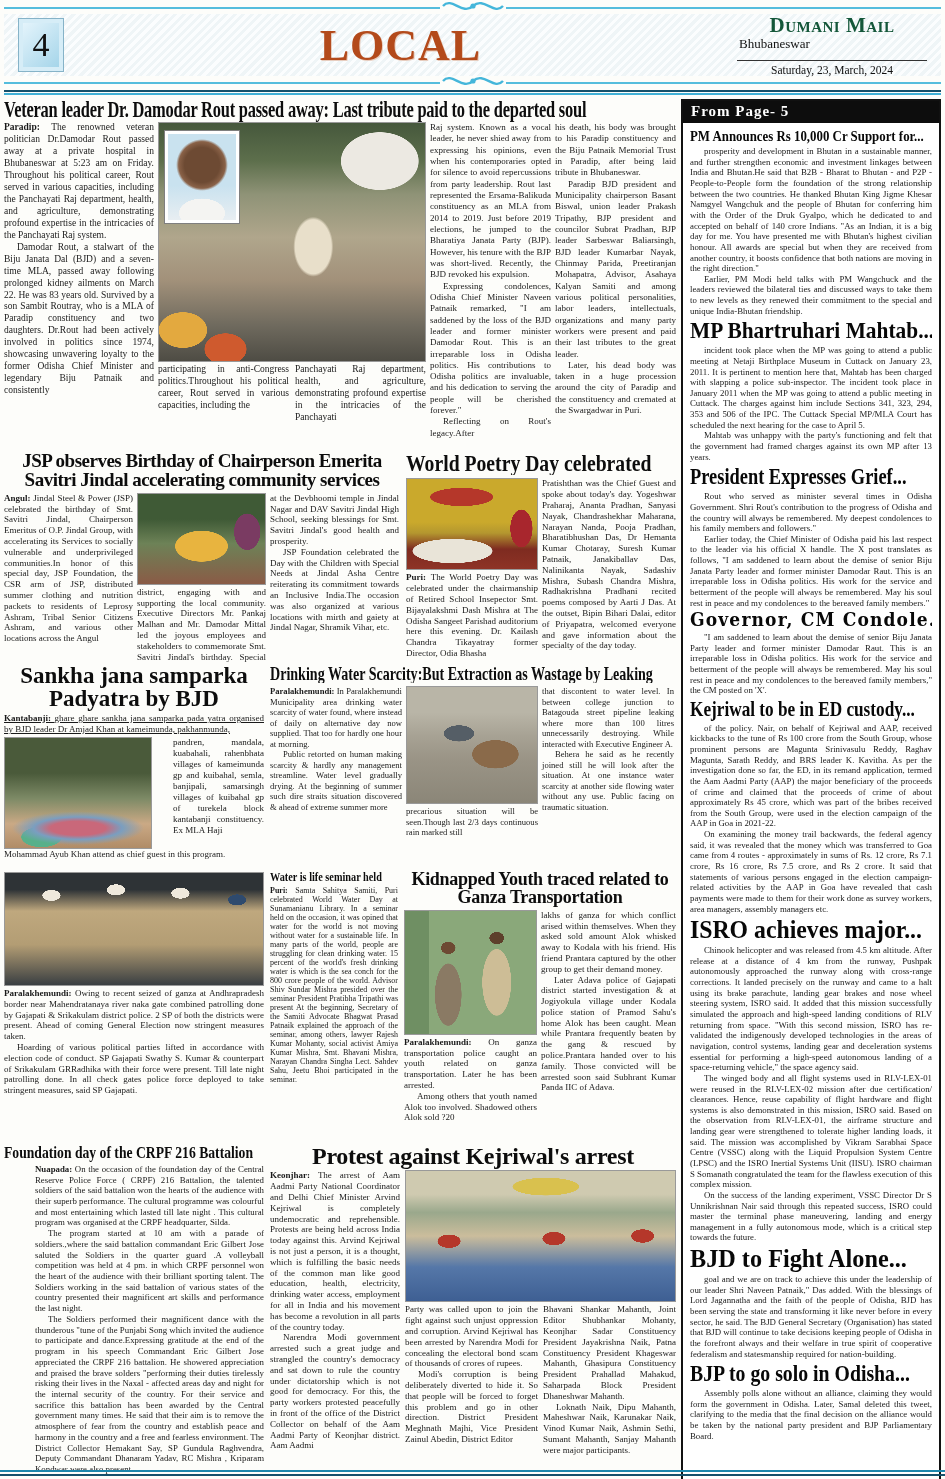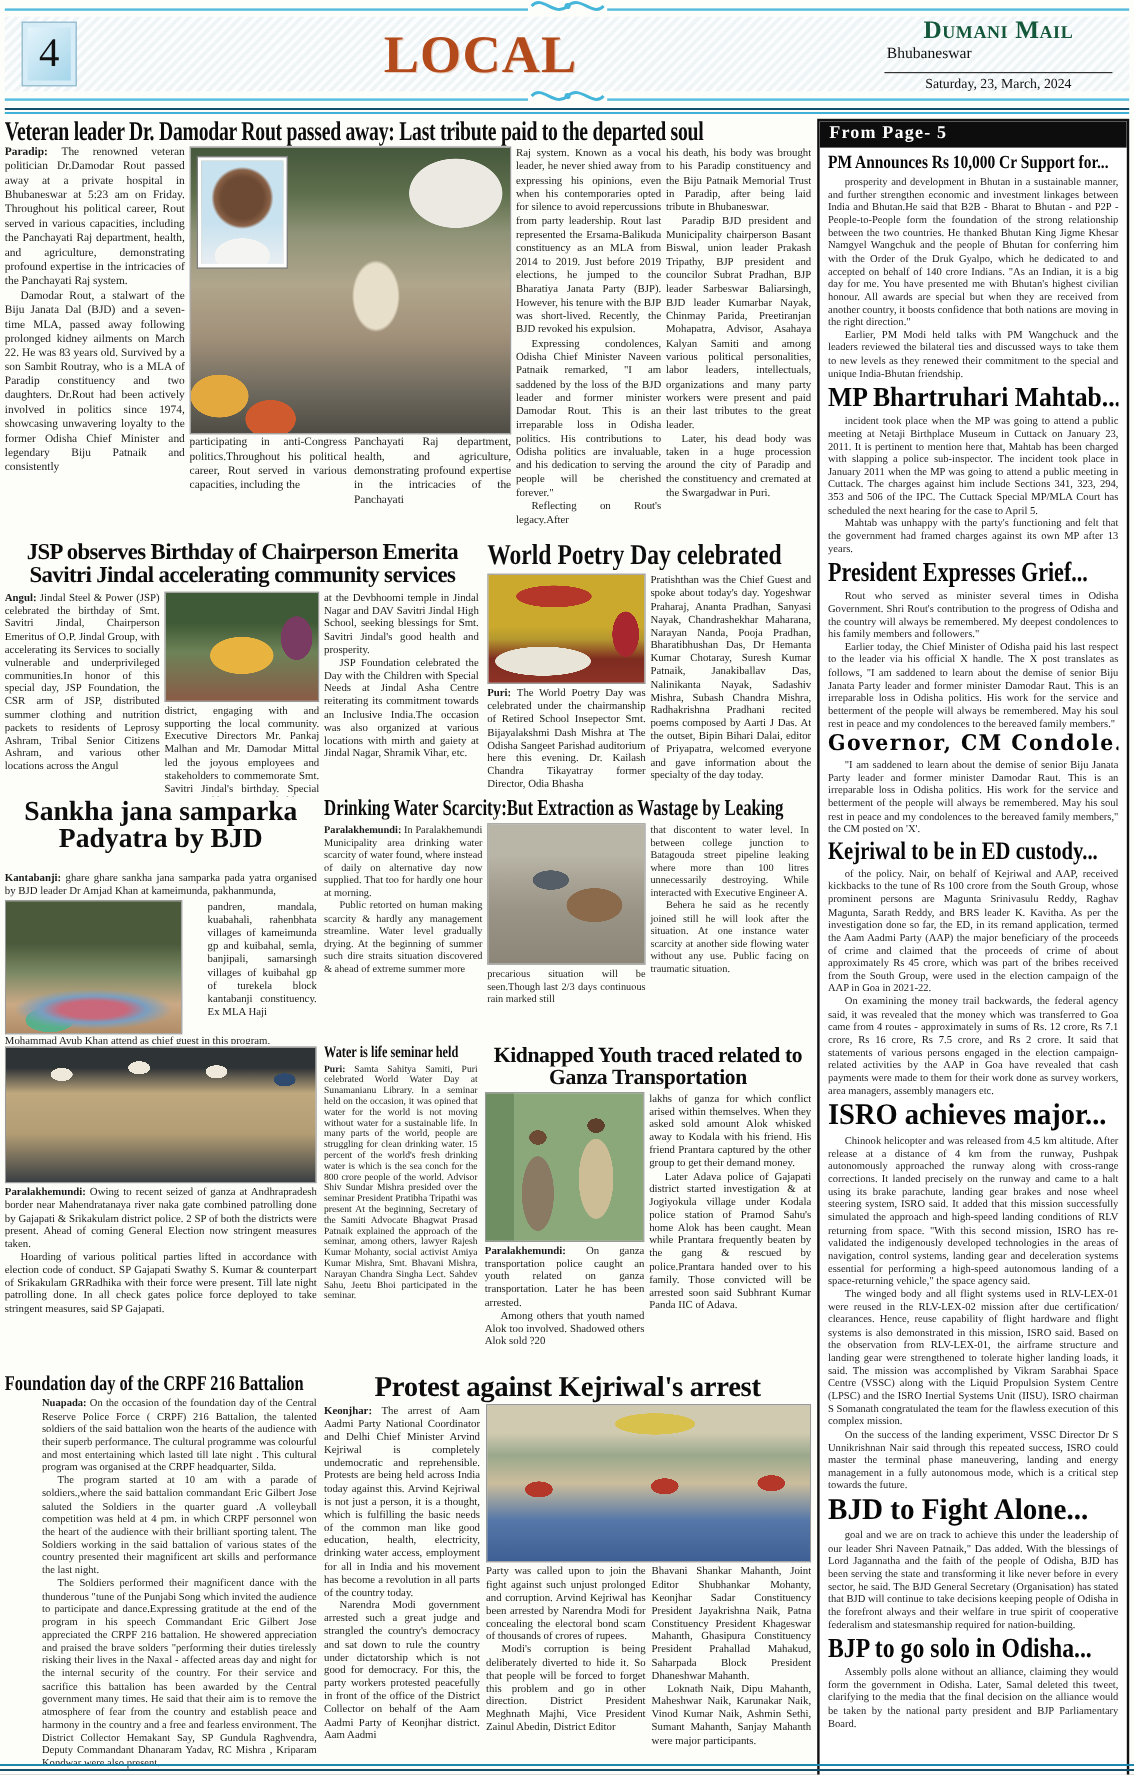--- a/index.html
+++ b/index.html
@@ -267,21 +267,21 @@
             <div class="col-r bd">
                 <p>Pratishthan was the Chief Guest and spoke about today's day. Yogeshwar Praharaj, Ananta Pradhan, Sanyasi Nayak, Chandrashekhar Maharana, Narayan Nanda, Pooja Pradhan, Bharatibhushan Das, Dr Hemanta Kumar Chotaray, Suresh Kumar Patnaik, Janakiballav Das, Nalinikanta Nayak, Sadashiv Mishra, Subash Chandra Mishra, Radhakrishna Pradhani recited poems composed by Aarti J Das. At the outset, Bipin Bihari Dalai, editor of Priyapatra, welcomed everyone and gave information about the specialty of the day today.</p>
               </div>
           </div>
         </article>
       </div>
 
       <div class="row row3">
         <article class="sankha">
           <h2 class="hl center">Sankha jana samparka Padyatra by BJD</h2>
-          <div class="bd" style="margin-top:15px;">
+          <div class="bd" style="margin-top:2px;text-decoration:underline;">
               <p><b>Kantabanji: </b>ghare ghare sankha jana samparka pada yatra organised by BJD leader Dr Amjad Khan at kameimunda, pakhanmunda,</p>
             </div>
           <div class="sankha-mid">
             <div class="photo ph-sankha"></div>
             <div class="sankha-side bd">
                 <p>pandren, mandala, kuabahali, rahenbhata villages of kameimunda gp and kuibahal, semla, banjipali, samarsingh villages of kuibahal gp of turekela block kantabanji constituency. Ex MLA Haji</p>
               </div>
           </div>
           <div class="bd">
               <p>Mohammad Ayub Khan attend as chief guest in this program.</p>
@@ -359,21 +359,21 @@
           <h2 class="hl">Protest against Kejriwal's arrest</h2>
           <div class="protest-cols">
             <div class="col-1 bd">
                 <p><b>Keonjhar: </b>The arrest of Aam Aadmi Party National Coordinator and Delhi Chief Minister Arvind Kejriwal is completely undemocratic and reprehensible. Protests are being held across India today against this. Arvind Kejriwal is not just a person, it is a thought, which is fulfilling the basic needs of the common man like good education, health, electricity, drinking water access, employment for all in India and his movement has become a revolution in all parts of the country today.</p>
                 <p>Narendra Modi government arrested such a great judge and strangled the country's democracy and sat down to rule the country under dictatorship which is not good for democracy. For this, the party workers protested peacefully in front of the office of the District Collector on behalf of the Aam Aadmi Party of Keonjhar district. Aam Aadmi</p>
               </div>
             <div class="protest-right">
               <div class="photo ph-protest"></div>
               <div class="protest-2cols">
                 <div class="bd">
-                    <p>Party was called upon to join the fight against such unjust prolonged and corruption. Arvind Kejriwal has been arrested by Narendra Modi for concealing the electoral bond scam of thousands of crores of rupees.</p>
+                    <p>Party was called upon to join the fight against such unjust oppression and corruption. Arvind Kejriwal has been arrested by Narendra Modi for concealing the electoral bond scam of thousands of crores of rupees.</p>
                     <p>Modi's corruption is being deliberately diverted to hide it. So that people will be forced to forget this problem and go in other direction. District President Meghnath Majhi, Vice President Zainul Abedin, District Editor</p>
                   </div>
                 <div class="bd">
                     <p>Bhavani Shankar Mahanth, Joint Editor Shubhankar Mohanty, Keonjhar Sadar Constituency President Jayakrishna Naik, Patna Constituency President Khageswar Mahanth, Ghasipura Constituency President Prahallad Mahakud, Saharpada Block President Dhaneshwar Mahanth.</p>
                     <p>Loknath Naik, Dipu Mahanth, Maheshwar Naik, Karunakar Naik, Vinod Kumar Naik, Ashmin Sethi, Sumant Mahanth, Sanjay Mahanth were major participants.</p>
                   </div>
               </div>
             </div>
           </div>
         </article>

